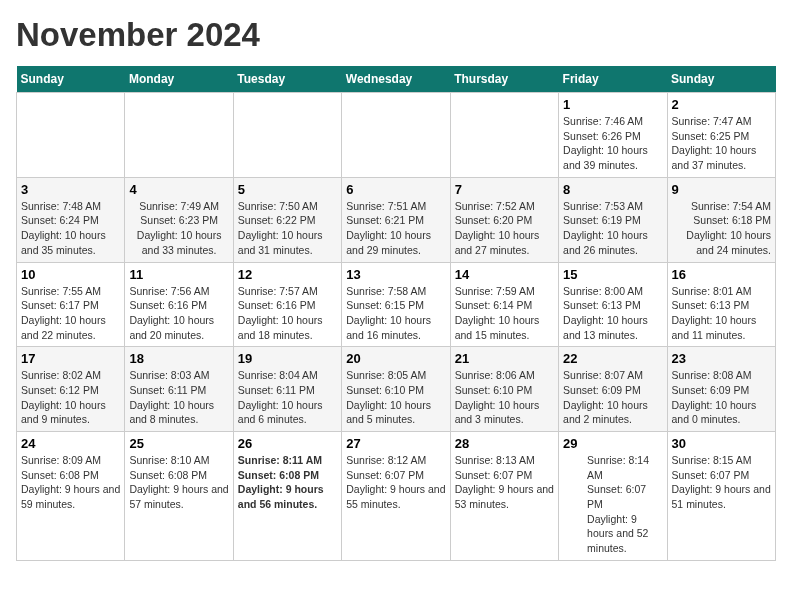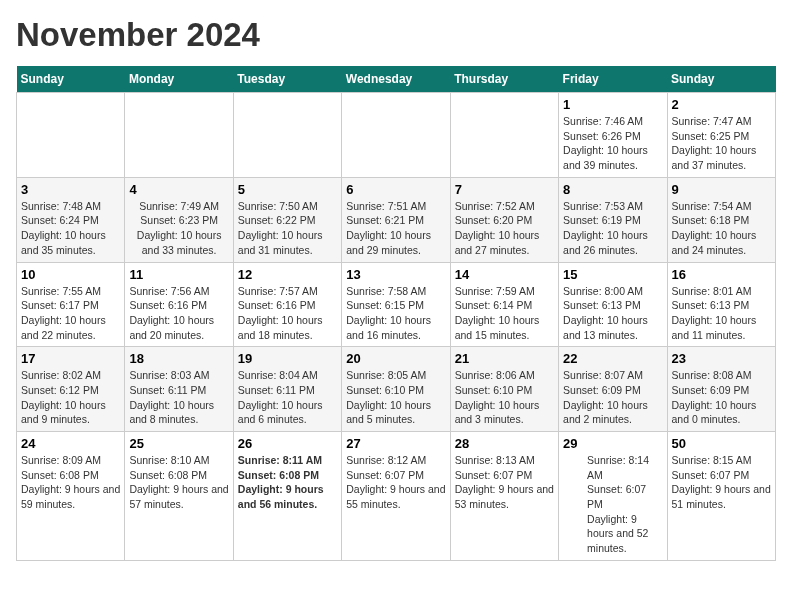--- a/index.html
+++ b/index.html
@@ -156,21 +156,21 @@
 Daylight: 10 hours and 27 minutes.</div>
         </td>
         <td>
           <span class="day-num">8</span>
           <div class="day-info" style="white-space: pre-line;">Sunrise: 7:53 AM
 Sunset: 6:19 PM
 Daylight: 10 hours and 26 minutes.</div>
         </td>
         <td>
           <span class="day-num">9</span>
-          <div class="day-info" style="white-space: pre-line;">Sunrise: 7:54 AM
+          <div class="day-info" style="white-space: pre-line; text-align: right;">Sunrise: 7:54 AM
 Sunset: 6:18 PM
 Daylight: 10 hours and 24 minutes.</div>
         </td>
       </tr>
       <tr>
         <td>
           <span class="day-num">10</span>
           <div class="day-info" style="white-space: pre-line;">Sunrise: 7:55 AM
 Sunset: 6:17 PM
 Daylight: 10 hours and 22 minutes.</div>
@@ -287,20 +287,20 @@
 Sunset: 6:07 PM
 Daylight: 9 hours and 53 minutes.</div>
         </td>
         <td>
           <span class="day-num">29</span>
           <div class="day-info" style="white-space: pre-line; margin-left: 24px;">Sunrise: 8:14 AM
 Sunset: 6:07 PM
 Daylight: 9 hours and 52 minutes.</div>
         </td>
         <td>
-          <span class="day-num">50</span>
+          <span class="day-num">30</span>
           <div class="day-info" style="white-space: pre-line;">Sunrise: 8:15 AM
 Sunset: 6:07 PM
 Daylight: 9 hours and 51 minutes.</div>
         </td>
       </tr>
     </tbody>
 </table>
 
 </body></html>

